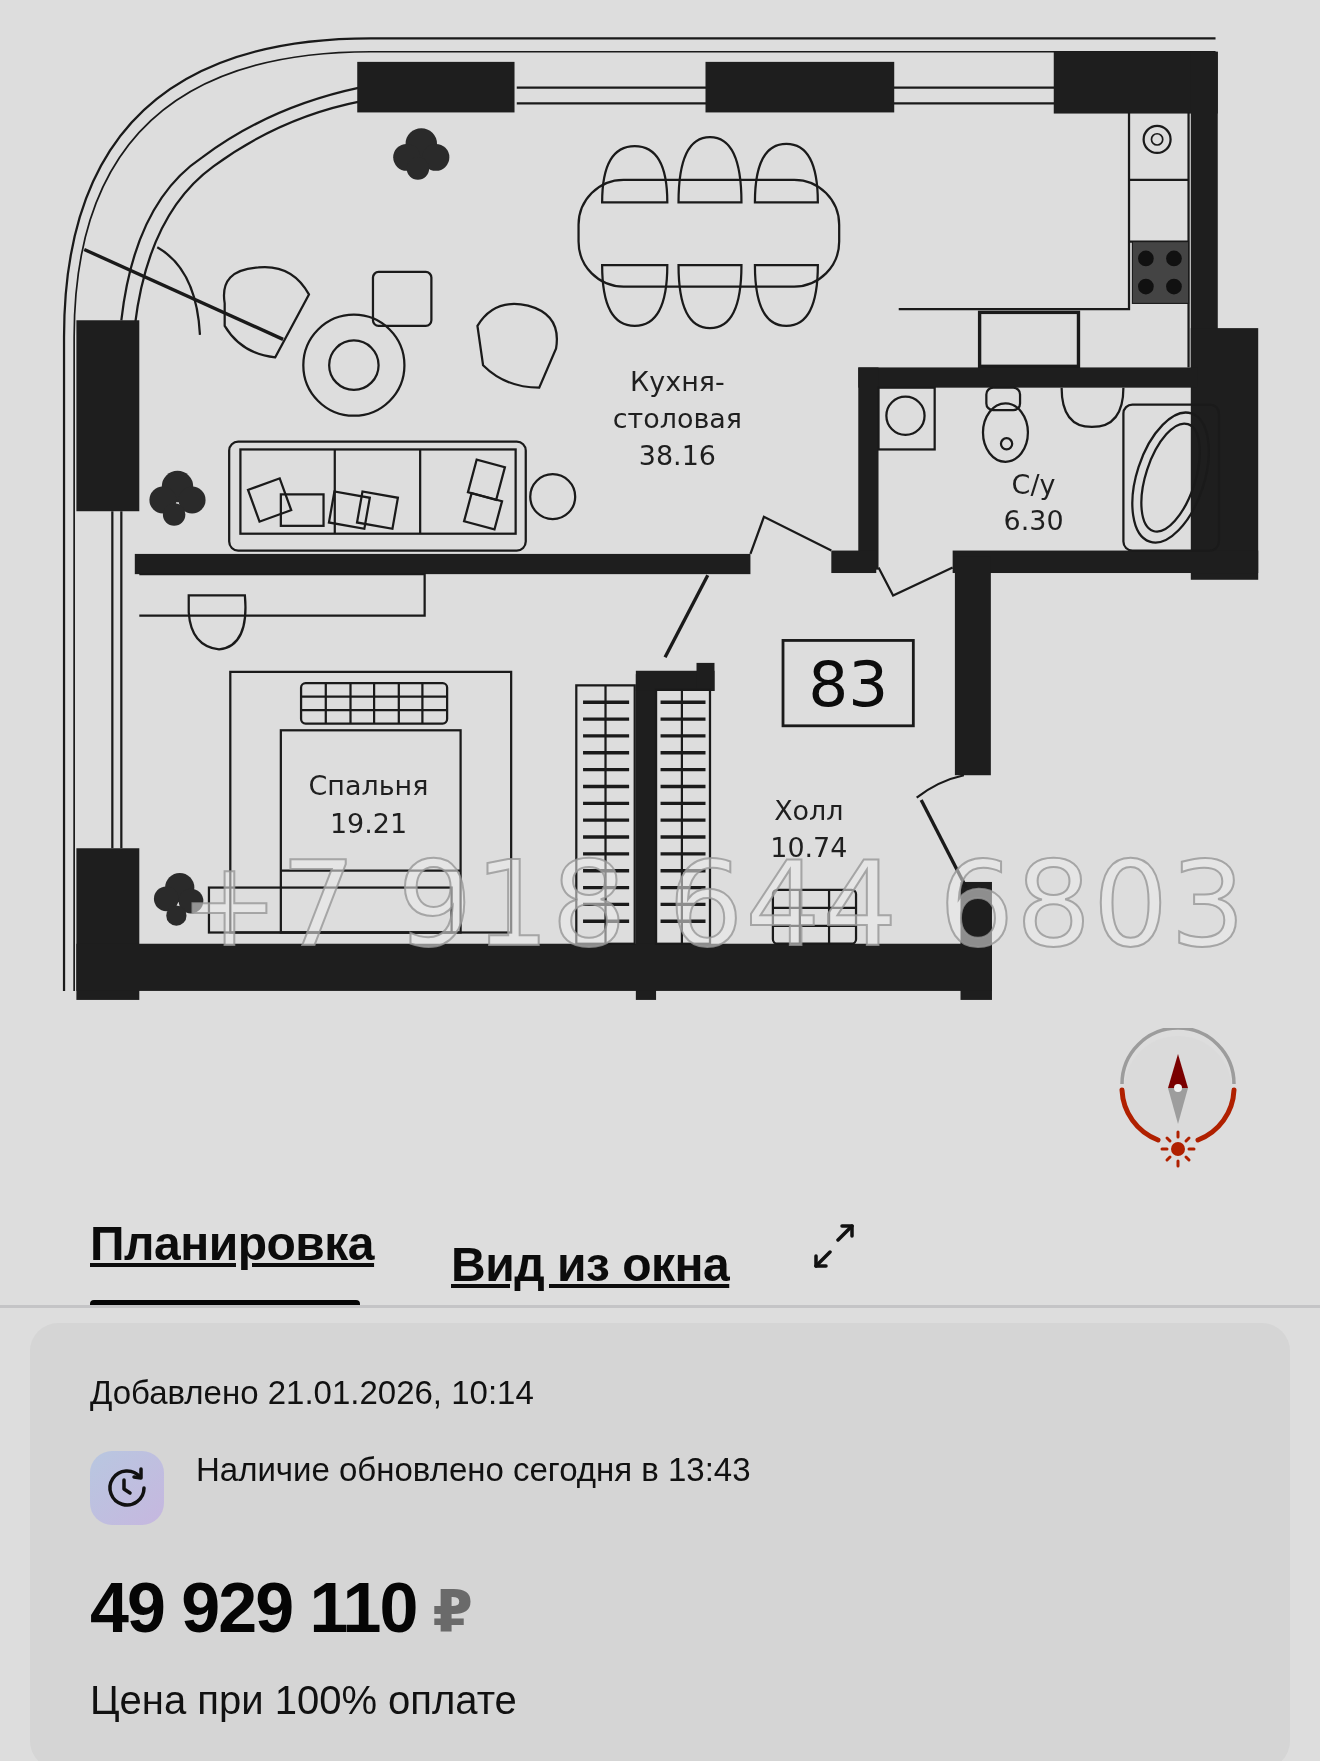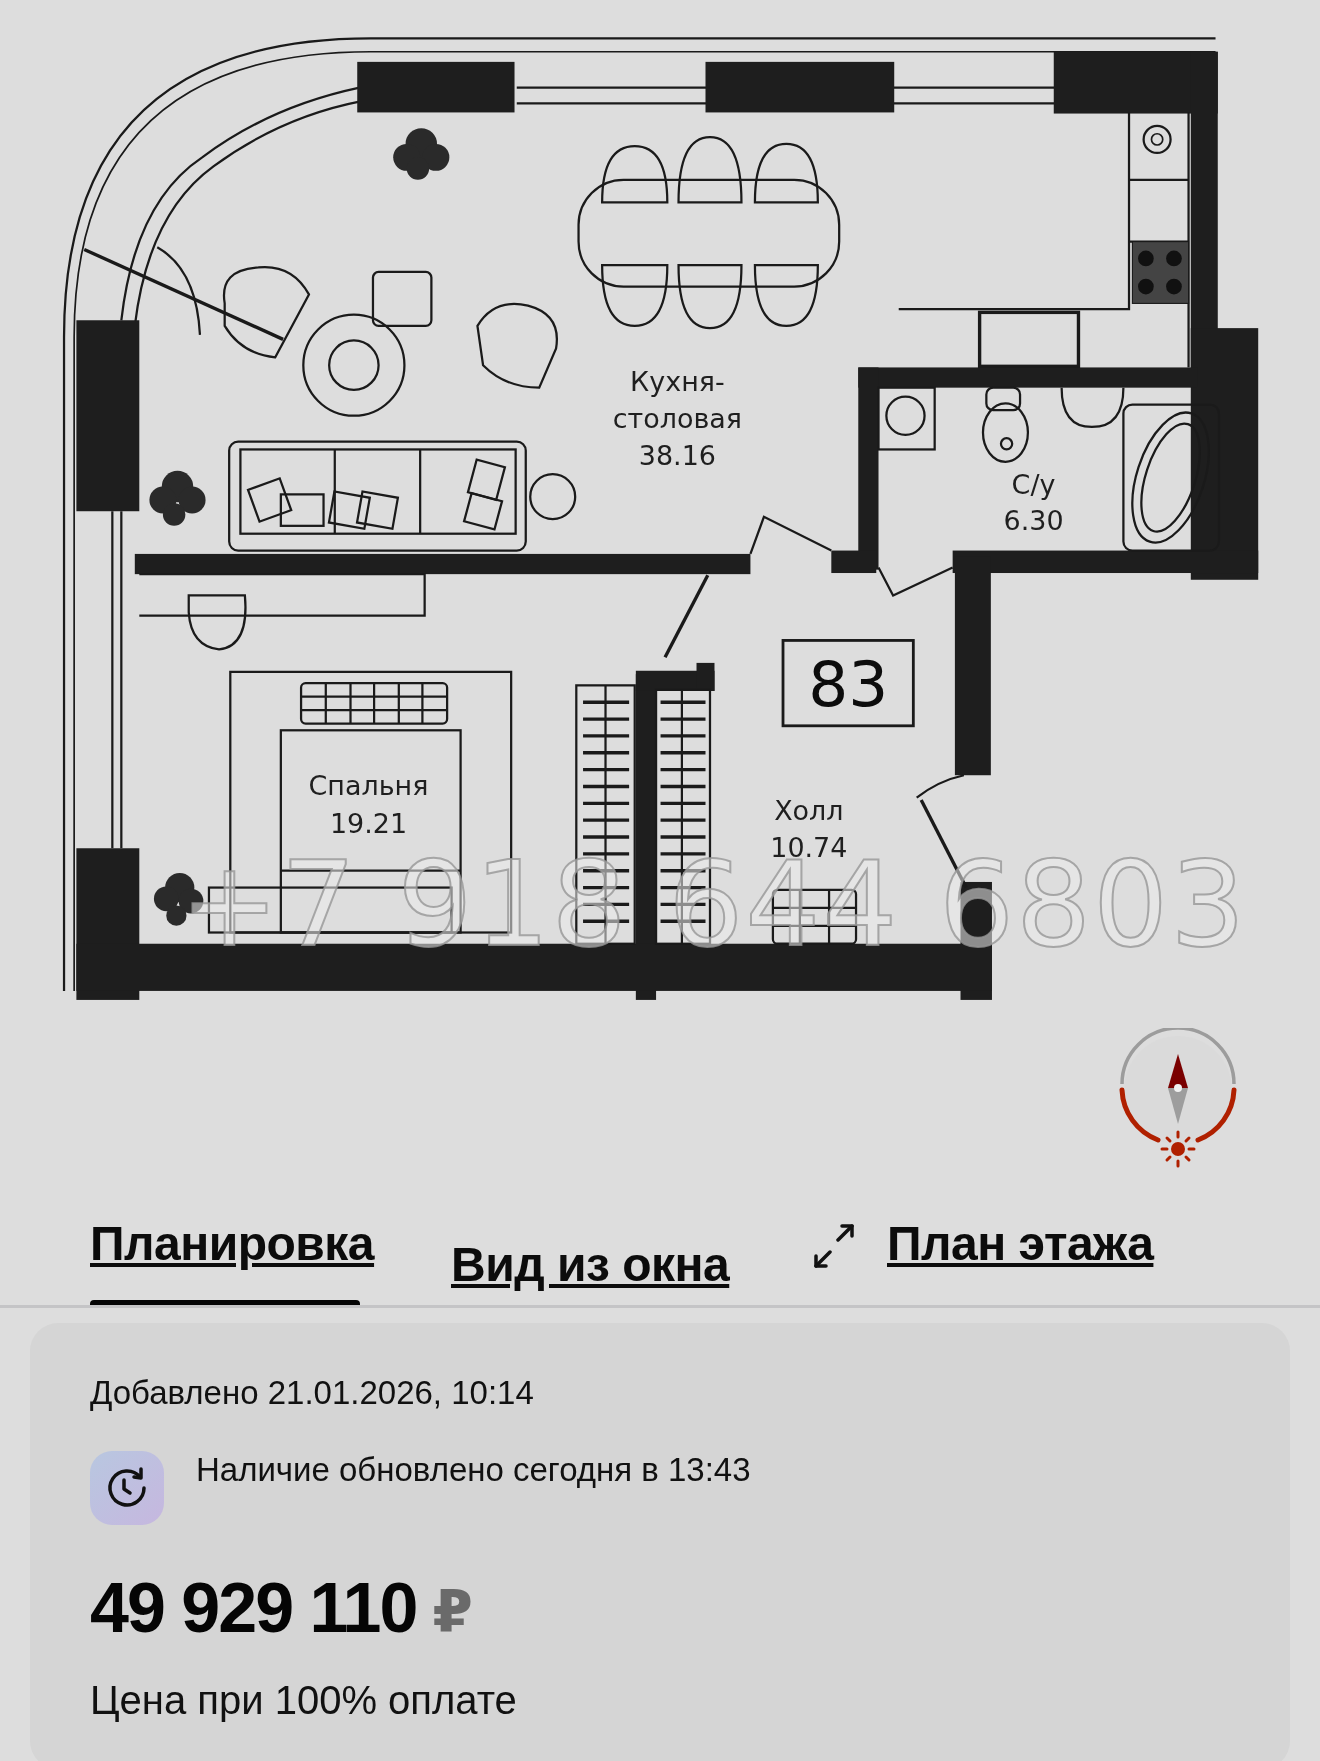--- a/index.html
+++ b/index.html
@@ -291,23 +291,20 @@
   </svg>
 </div>
 
 <div class="tabs">
   <div class="tab active" style="left:90px;width:270px;">
     <span class="lbl">Планировка</span>
   </div>
   <div class="tab" style="left:451px;margin-top:21px;">
     <span class="lbl">Вид из окна</span>
   </div>
-  <div class="tab" style="left:887px;">
-    <span class="lbl">План этажа</span>
-  </div>
 </div>
 <div class="expand-icon">
   <svg width="44" height="44" viewBox="0 0 44 44" fill="none" stroke="#111" stroke-width="3.5" stroke-linecap="round" stroke-linejoin="round">
     <line x1="26" y1="16" x2="40" y2="2"></line>
     <polyline points="30,2 40,2 40,12"></polyline>
     <line x1="18" y1="28" x2="4" y2="42"></line>
     <polyline points="4,32 4,42 14,42"></polyline>
   </svg>
 </div>
 <div class="tab-sep"></div>

